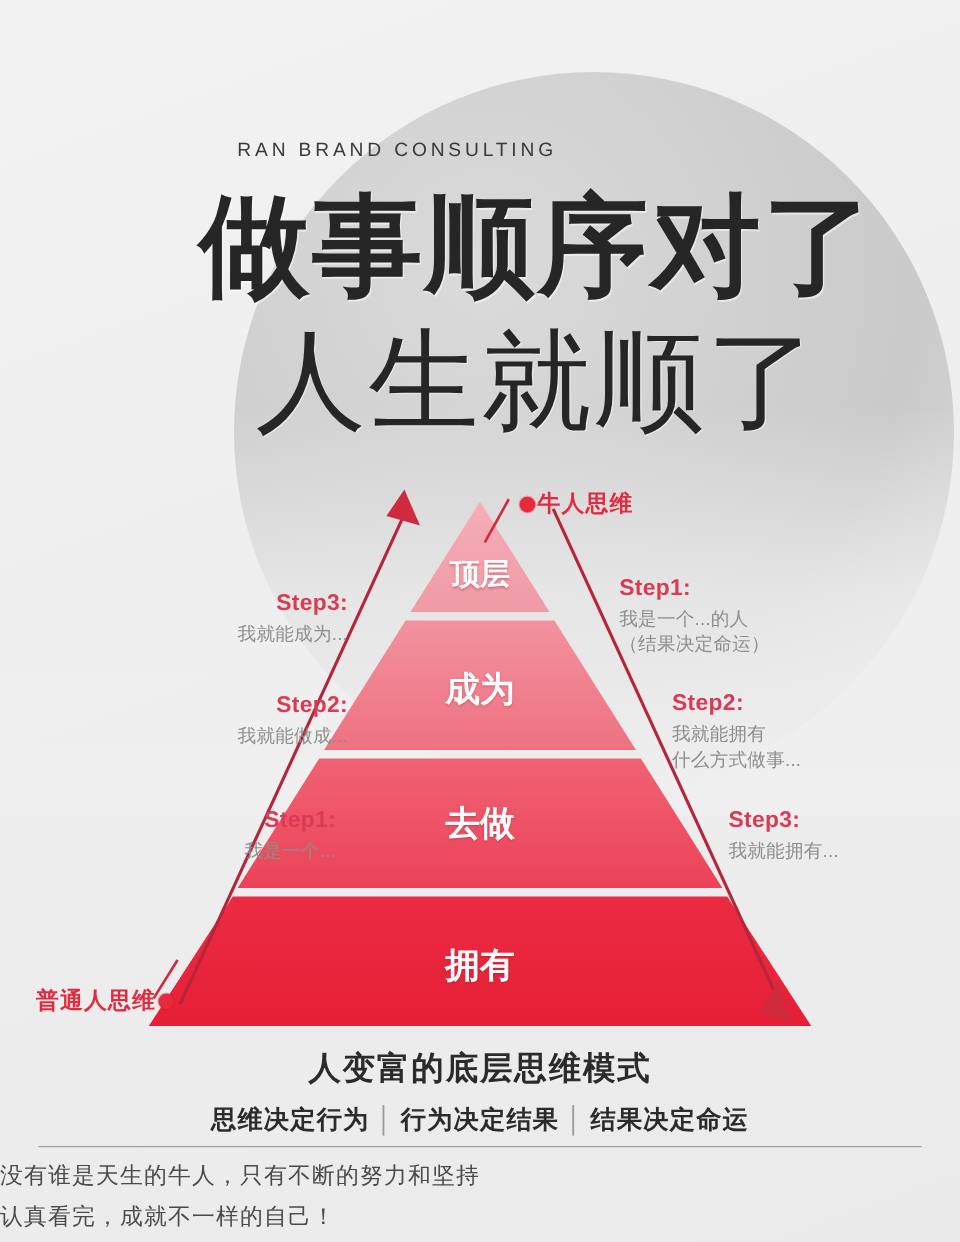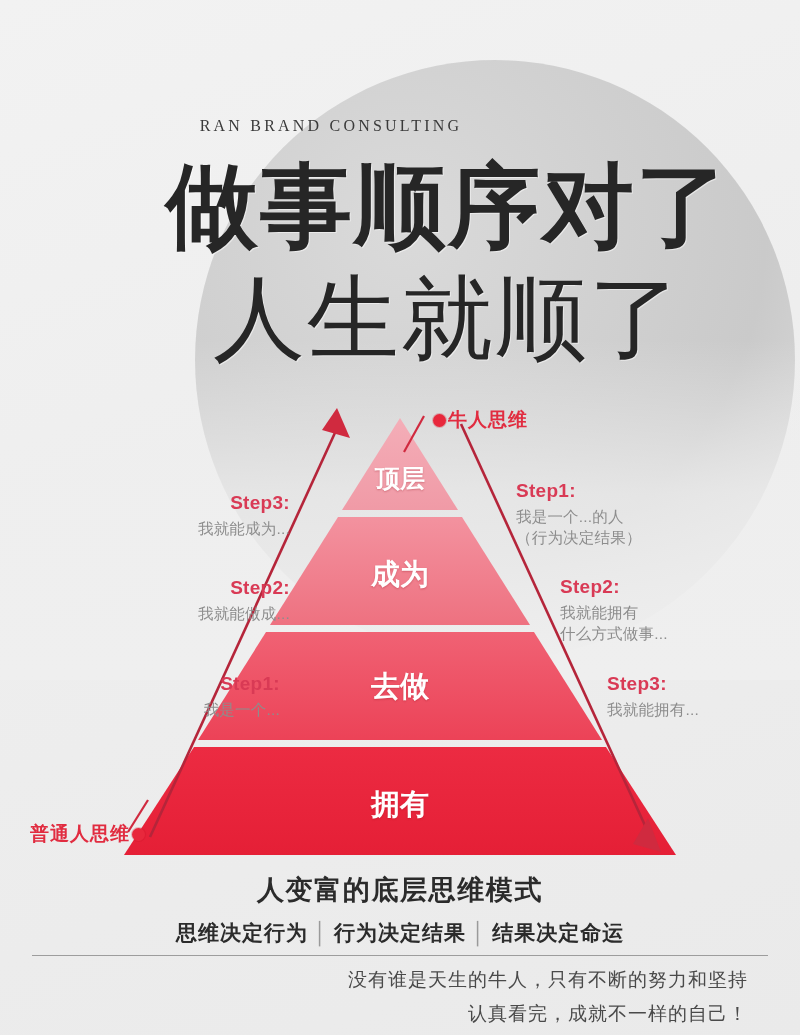--- a/index.html
+++ b/index.html
@@ -47,21 +47,20 @@
   .brand {
     position: absolute;
     left: 0;
     top: 117px;
     width: 662px;
     text-align: center;
     font-size: 16px;
     letter-spacing: 3.2px;
     color: #3a3a3a;
     font-weight: 400;
-    font-family: Liberation Serif, serif;
   }
 
   
   .headline {
     position: absolute;
     left: 0;
     width: 800px;
     text-align: center;
     color: #262626;
     font-weight: 700;
@@ -202,21 +201,21 @@
     top: 955px;
     width: 736px;
     height: 1px;
     background: #9d9d9d;
   }
 
   .footer {
     position: absolute;
     left: 0;
     width: 748px;
-    text-align: right;
+    text-align: left;
     font-size: 19px;
     color: #4a4a4a;
     letter-spacing: 1px;
   }
   .footer-1 { top: 967px; }
   .footer-2 { top: 1001px; }
 </style>
 </head>
 <body>
 
@@ -299,21 +298,21 @@
     <div class="step-desc">我就能做成...</div>
   </div>
   <div class="step left step-l1">
     <div class="step-title">Step1:</div>
     <div class="step-desc">我是一个...</div>
   </div>
 
   <div class="step right step-r1">
     <div class="step-title">Step1:</div>
     <div class="step-desc">我是一个...的人</div>
-    <div class="step-desc">（行为决定结果）</div>
+    <div class="step-desc">（结果决定命运）</div>
   </div>
   <div class="step right step-r2">
     <div class="step-title">Step2:</div>
     <div class="step-desc">我就能拥有</div>
     <div class="step-desc">什么方式做事...</div>
   </div>
   <div class="step right step-r3">
     <div class="step-title">Step3:</div>
     <div class="step-desc">我就能拥有...</div>
   </div>

